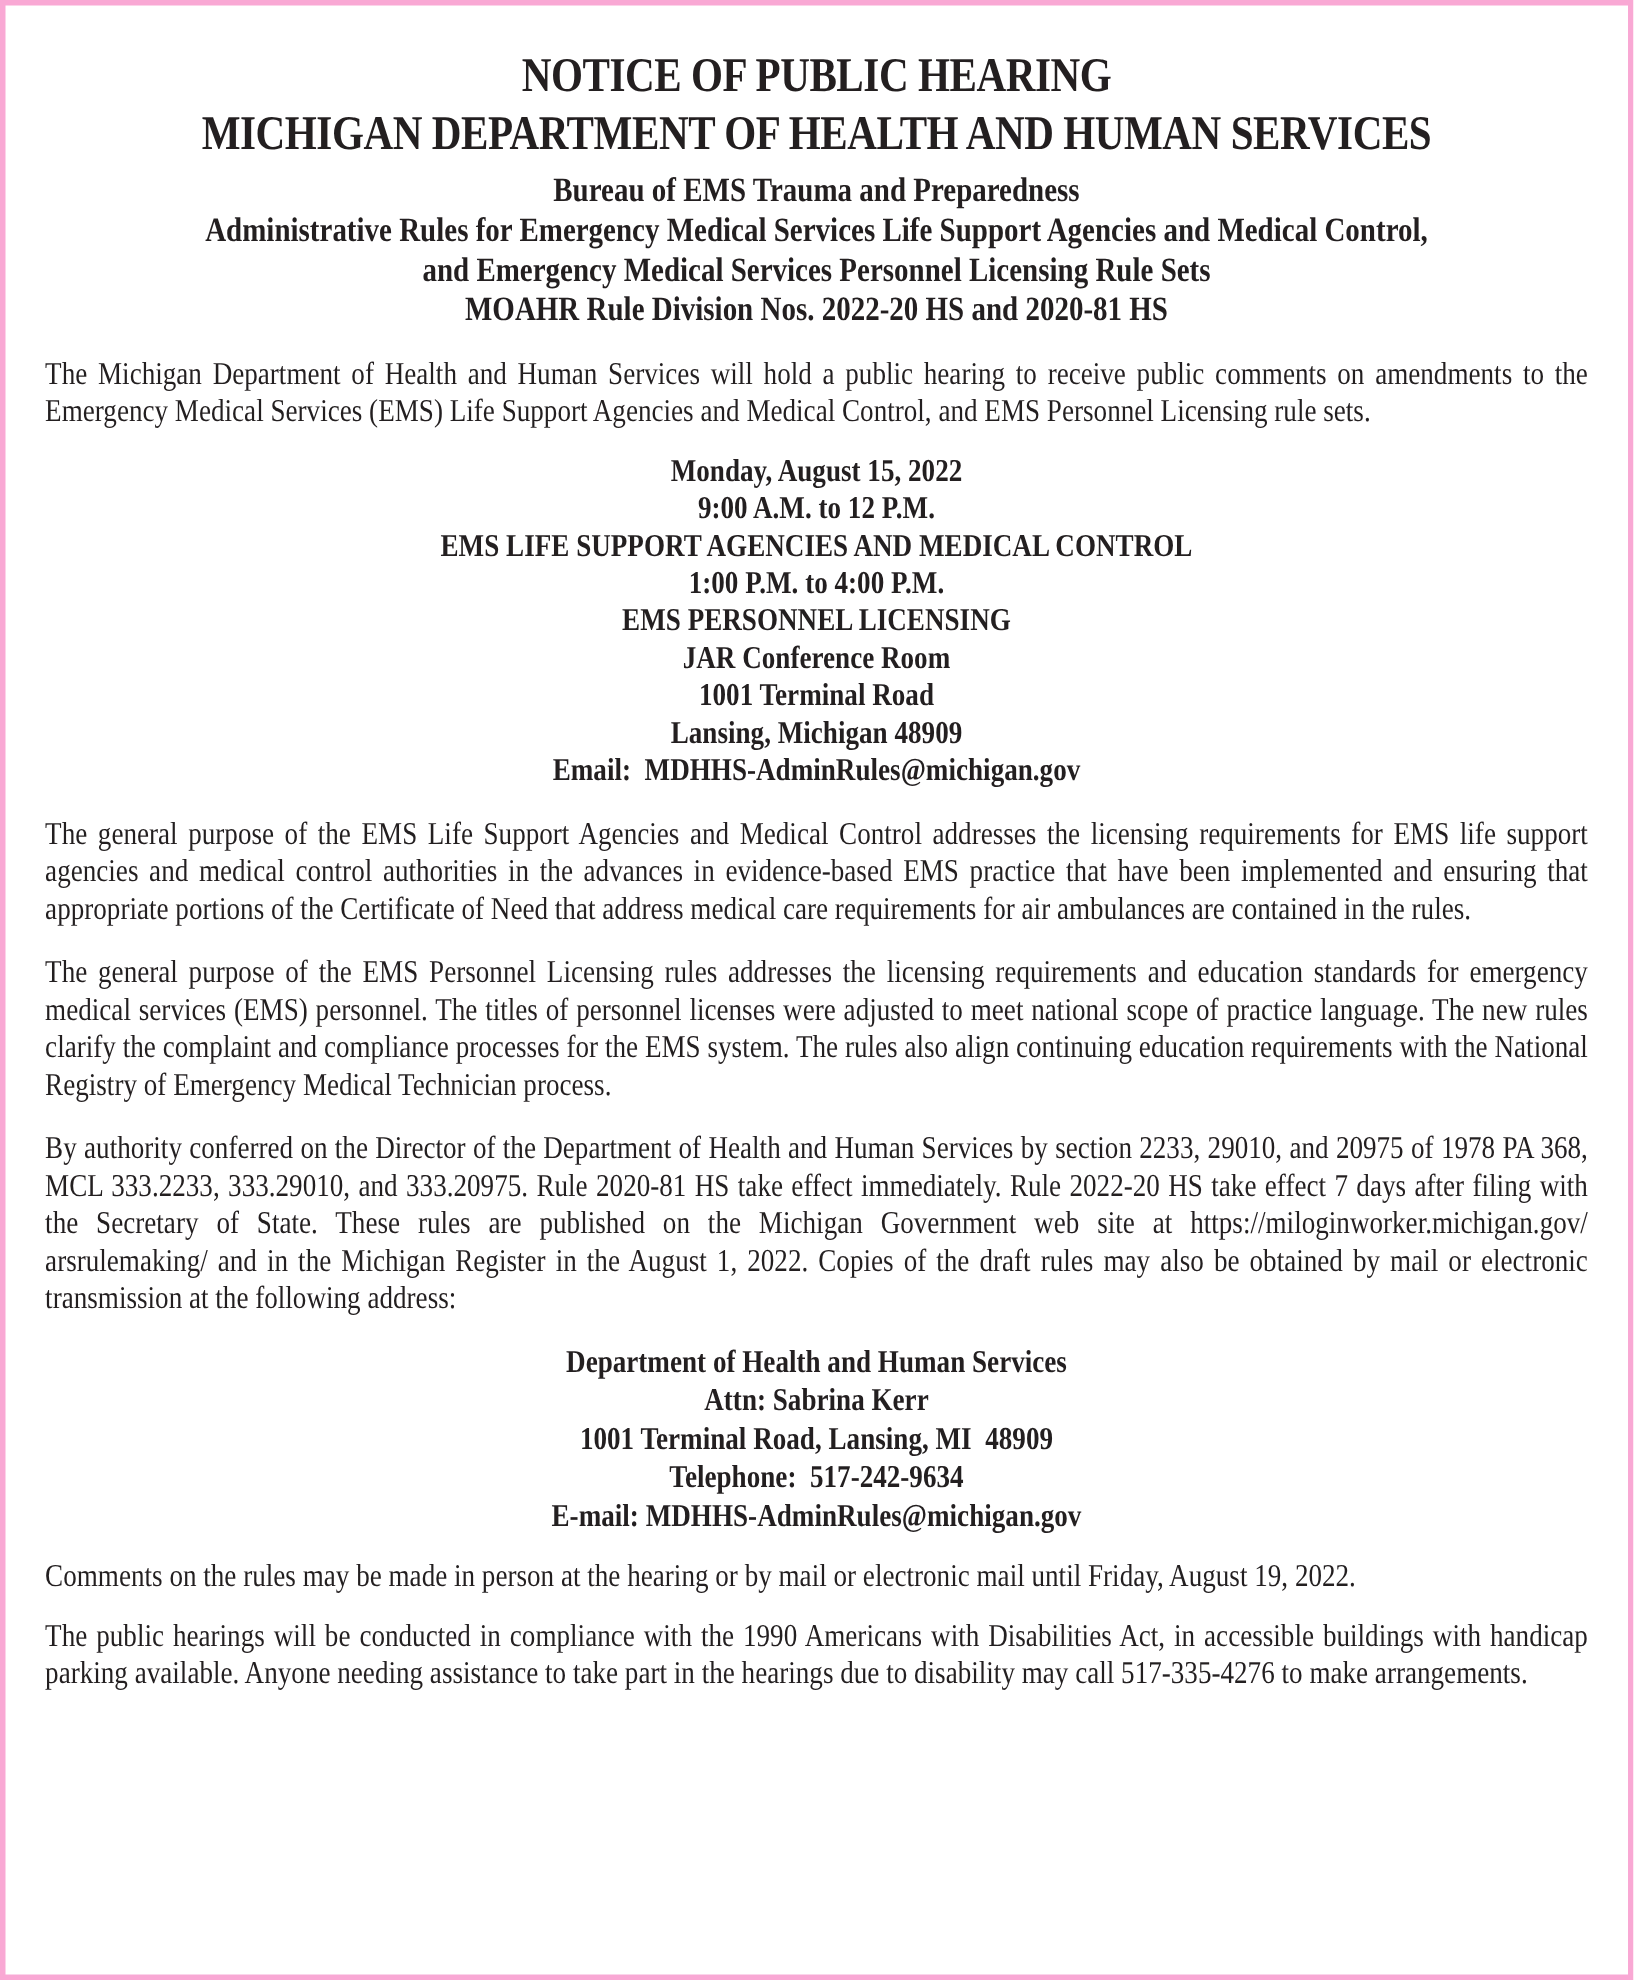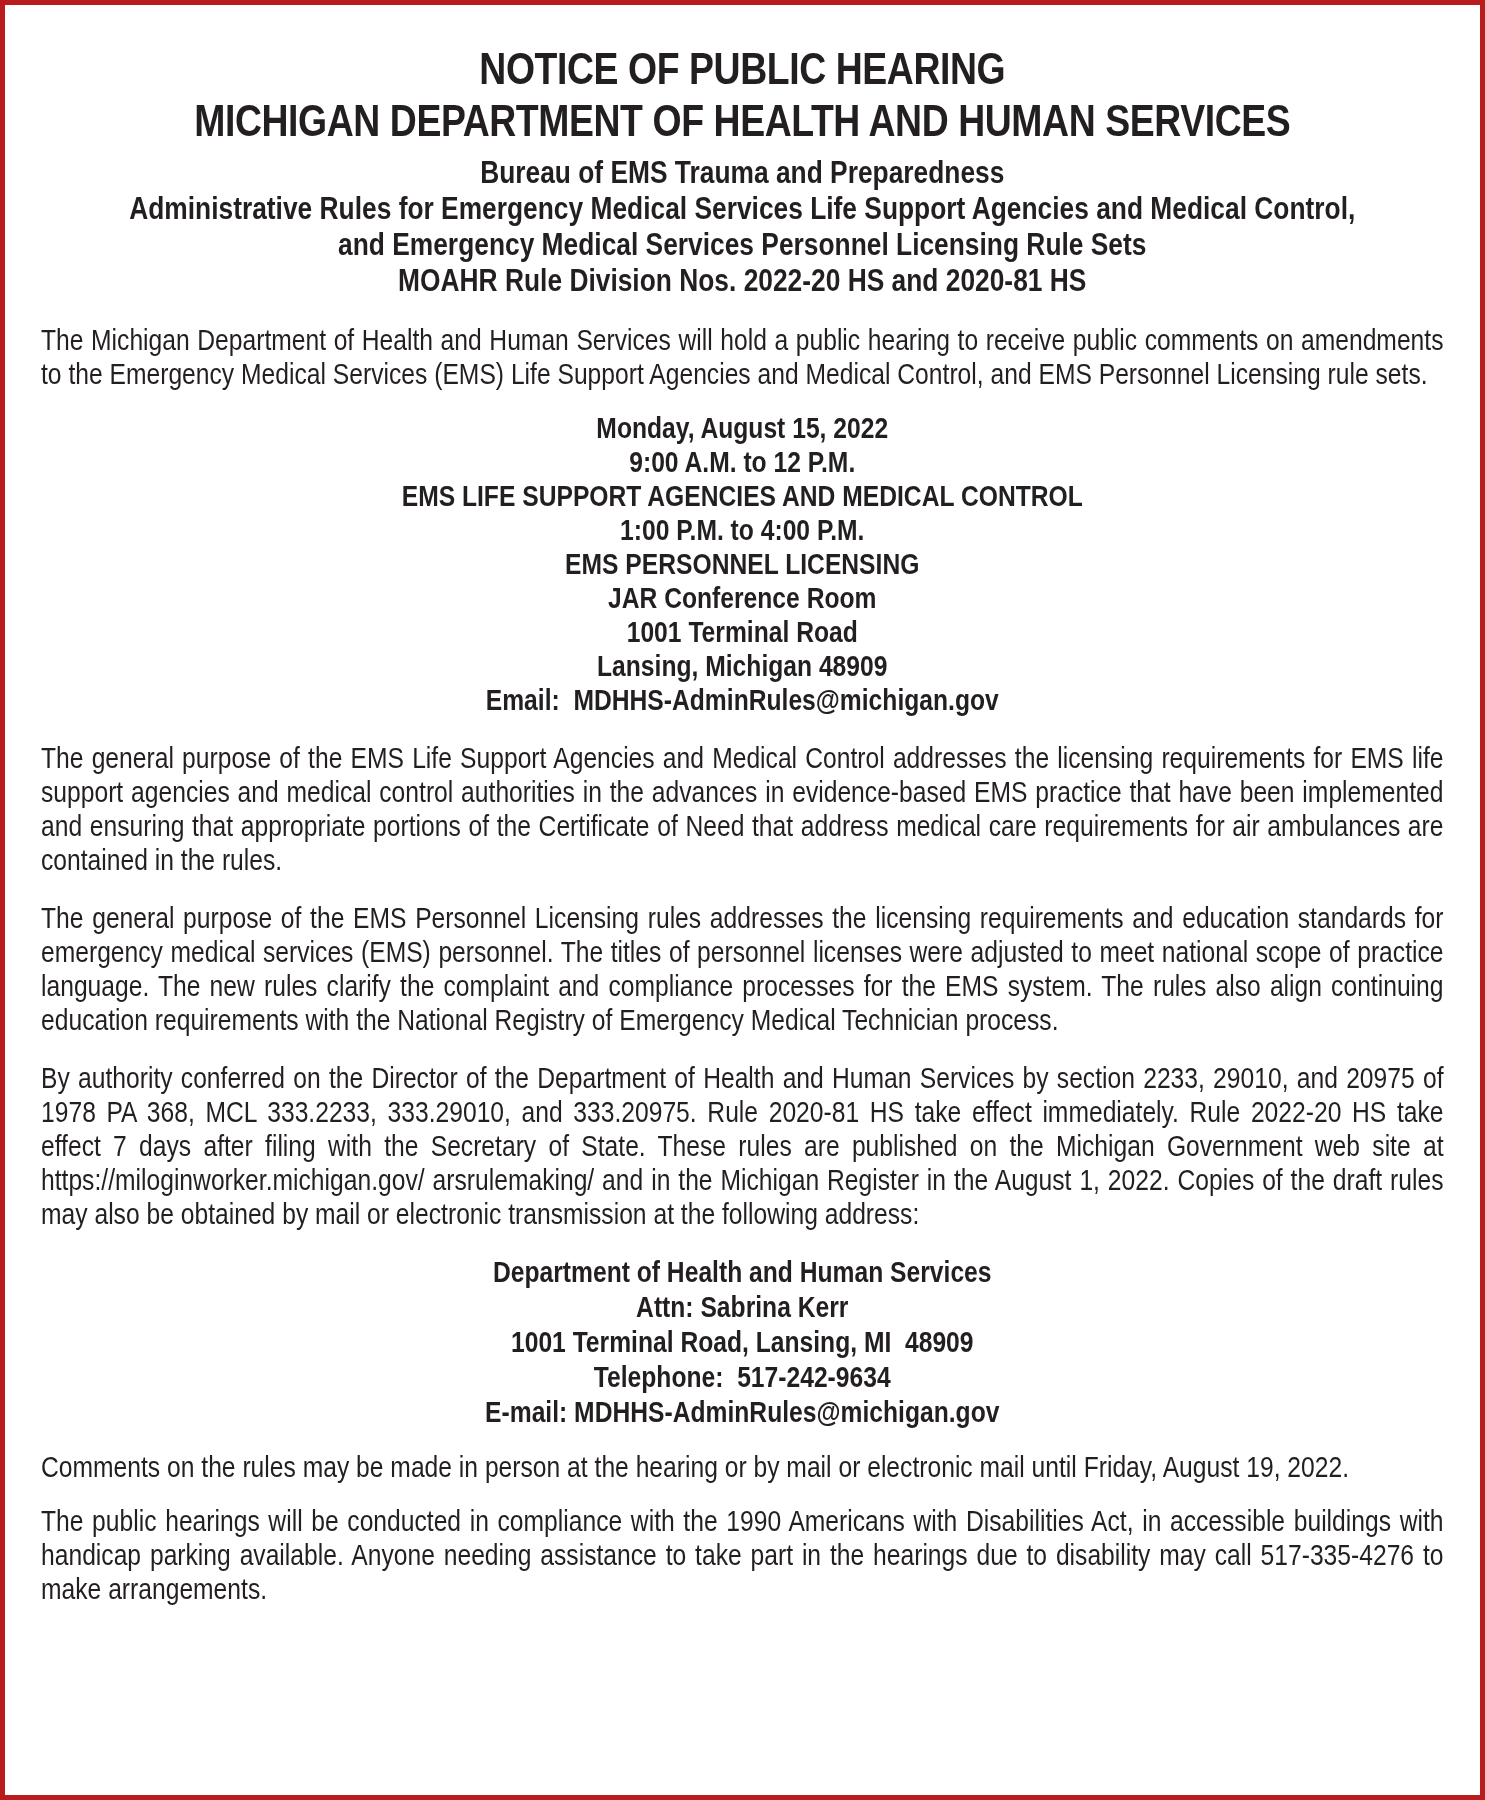--- a/index.html
+++ b/index.html
@@ -5,24 +5,24 @@
   html, body {
     margin: 0;
     padding: 0;
     background: #ffffff;
   }
   .page {
     width: 1485px;
     height: 1800px;
     box-sizing: border-box;
     background: #ffffff;
-    border: 5px solid #b91c1c;
+    border: 5px solid #f9a8d4;
     position: relative;
     overflow: hidden;
-    font-family: Liberation Sans, sans-serif;
+    font-family: Liberation Serif, serif;
     color: #231f20;
   }
   
   .content {
     position: absolute;
     top: 38px;
     left: 36px;
     width: 1650px;
     transform: scaleX(0.85);
     transform-origin: top left;

